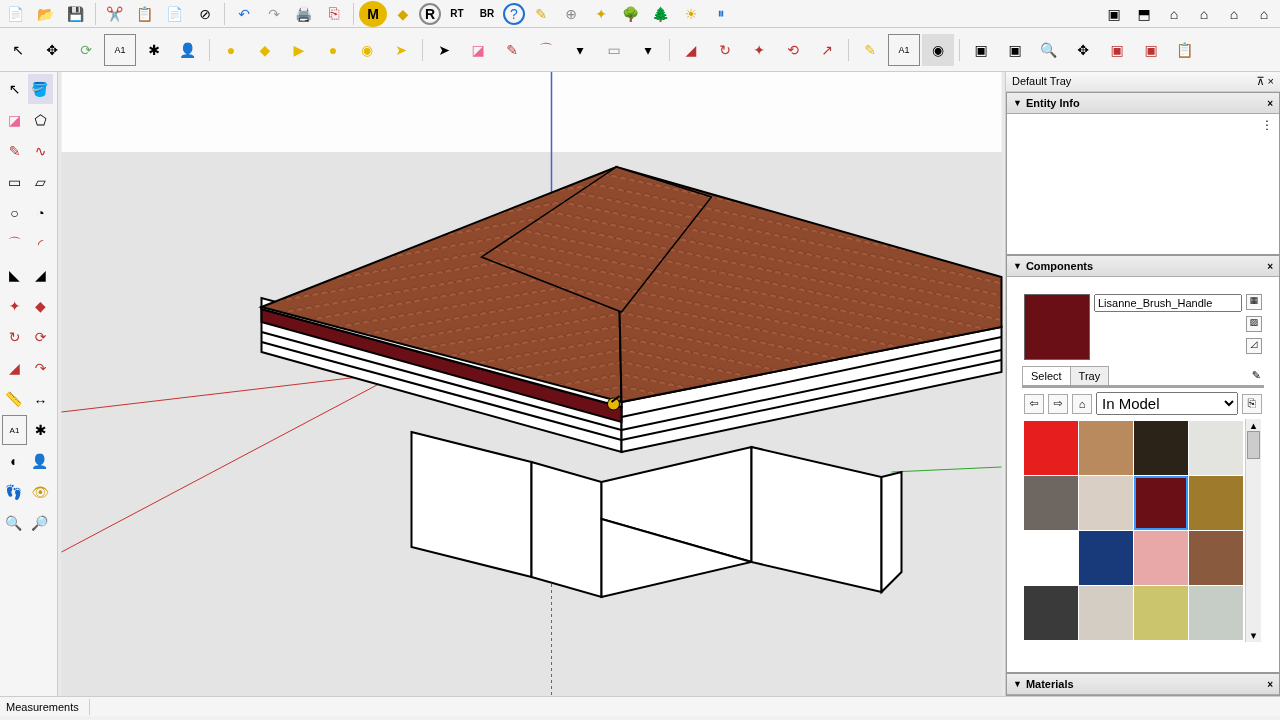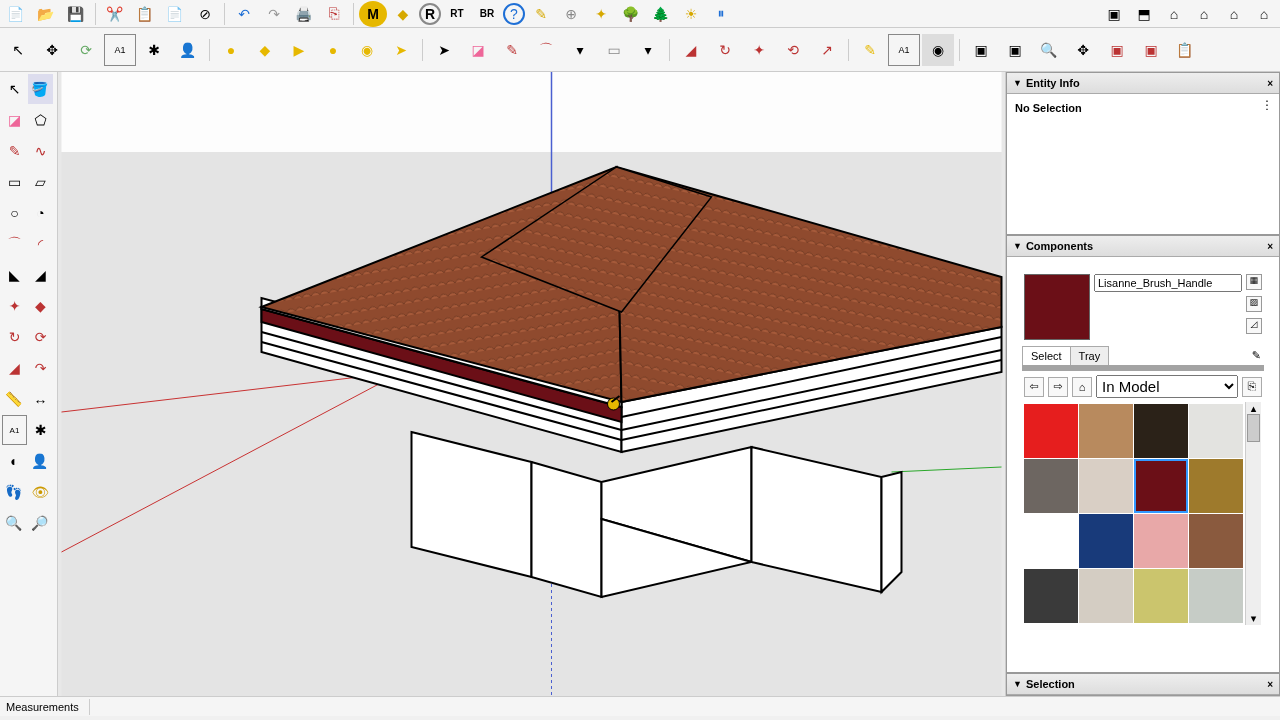--- a/index.html
+++ b/index.html
@@ -31,21 +31,21 @@
 .entity-body .noselection { font-weight: bold; padding: 4px; }
 .entity-body .dots { position: absolute; right: 6px; top: 4px; font-size: 12px; cursor: pointer; }
 
 .mat-top { display: flex; gap: 4px; padding: 2px; align-items: flex-start; }
 .mat-preview { width: 66px; height: 66px; background: #6b0f17; border: 1px solid #666; }
 .mat-name-wrap { flex: 1; display: flex; flex-direction: column; gap: 2px; }
 .mat-name-wrap input { width: 100%; font-size: 11px; padding: 1px 2px; }
 .mat-side-btns { display: flex; flex-direction: column; gap: 6px; }
 .mat-side-btns .sb { width: 16px; height: 16px; border: 1px solid #999; font-size: 9px; text-align: center; cursor: pointer; background: #f8f8f8; }
 
-.mat-tabs { display: flex; border-bottom: 6px solid #a3a3a3; margin-top: 4px; }
+.mat-tabs { display: flex; border-bottom: 3px solid #a3a3a3; margin-top: 4px; }
 .mat-tabs .tab { padding: 3px 8px; font-size: 11px; border: 1px solid #aaa; border-bottom: none; background: #eee; cursor: pointer; margin-right: -1px; }
 .mat-tabs .tab.active { background: #fff; }
 .mat-tabs .edit-icon { margin-left: auto; padding: 3px; cursor: pointer; font-size: 11px; }
 
 .mat-nav { display: flex; align-items: center; gap: 4px; padding: 4px 2px; }
 .mat-nav .nav-btn { width: 20px; height: 20px; border: 1px solid #aaa; display: flex; align-items: center; justify-content: center; cursor: pointer; font-size: 11px; background: #f8f8f8; }
 .mat-nav select { flex: 1; font-size: 15px; padding: 1px; }
 
 .swatches-wrap { display: flex; }
 .swatches { display: grid; grid-template-columns: repeat(4, 54px); gap: 1px; padding: 2px; background: #fff; }
@@ -226,29 +226,35 @@
       <polygon points="420,185 555,95 650,125 560,240" fill="url(#roof2)" stroke="#000" stroke-width="1.5"></polygon>
 
       <g transform="translate(552,332)">
         <circle r="6" fill="#e6b800" stroke="#000"></circle>
         <path d="M-2 -2 L6 -8" stroke="#000" stroke-width="2"></path>
       </g>
     </svg>
   </div>
 
   <div class="right-panel">
+    <div class="tray-header">
+      <span>Default Tray</span>
+      <span>
+        <span style="cursor:pointer">⊼</span>
+        <span style="cursor:pointer">×</span>
+      </span>
+    </div>
 
     <div class="panel">
       <div class="panel-header">
         <span class="tri">▼</span>
         <span>Entity Info</span>
         <span class="close">×</span>
       </div>
       <div class="panel-body entity-body">
-        <div class="noselection">No Selection</div>
         <div class="dots">⋮</div>
       </div>
     </div>
 
     <div class="panel" style="flex:1;overflow:hidden">
       <div class="panel-header">
         <span class="tri">▼</span>
         <span>Components</span>
         <span class="close">×</span>
       </div>
@@ -302,21 +308,21 @@
             <div class="thumb"></div>
             <div style="position:absolute;bottom:0;width:100%;text-align:center">▾</div>
           </div>
         </div>
       </div>
     </div>
 
     <div class="panel components-head">
       <div class="panel-header">
         <span class="tri">▼</span>
-        <span>Selection</span>
+        <span>Materials</span>
         <span class="close">×</span>
       </div>
     </div>
   </div>
 
 </div>
 
 <div class="status-bar">
   <span>Measurements</span>
   <span class="sep"></span>

